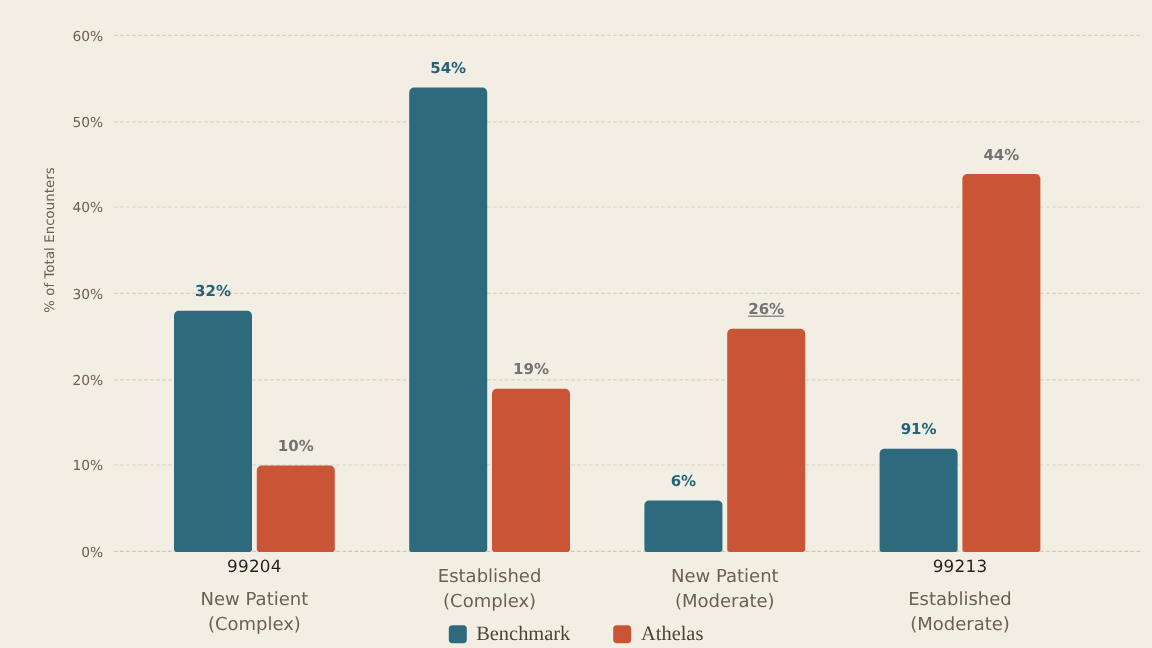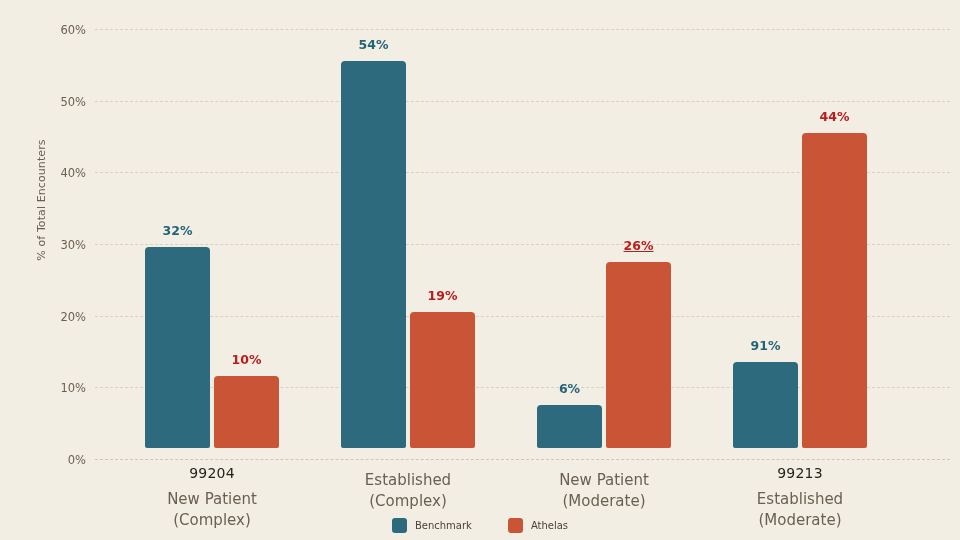--- a/index.html
+++ b/index.html
@@ -67,21 +67,21 @@
   }
 
   
   .group {
     position: absolute;
     bottom: 0;
     height: 430px;
   }
   .bar-wrap {
     position: absolute;
-    bottom: 12px;
+    bottom: 0;
     height: 430px;
     width: 78px;
   }
   .bar-wrap.left  { left: 50px; }
   .bar-wrap.right { left: 119px; }
   .bar {
     position: absolute;
     bottom: 0;
     left: 0;
     width: 65px;
@@ -92,21 +92,21 @@
   .bar-value {
     position: absolute;
     left: 0;
     width: 65px;
     text-align: center;
     font-size: 12.5px;
     font-weight: bold;
     white-space: nowrap;
   }
   .bar-value.benchmark { color: #21647A; }
-  .bar-value.athelas   { color: #b91c1c; }
+  .bar-value.athelas   { color: #737373; }
 
   
   .xlabel {
     position: absolute;
     top: 464px;
     width: 200px;
     text-align: center;
     line-height: 1.35;
   }
   .xlabel .code {
@@ -139,22 +139,23 @@
     align-items: center;
     gap: 8px;
   }
   .legend-swatch {
     width: 15px;
     height: 15px;
     border-radius: 3px;
     display: block;
   }
   .legend-label {
-    font-size: 10px;
+    font-size: 17px;
     color: #4A4338;
+    font-family: Liberation Serif, serif;
   }
 </style>
 </head>
 <body>
 
 <div id="chart-root">
 
   <div class="y-axis-title">% of Total Encounters</div>
 
   <div class="plot" id="plot-area">

